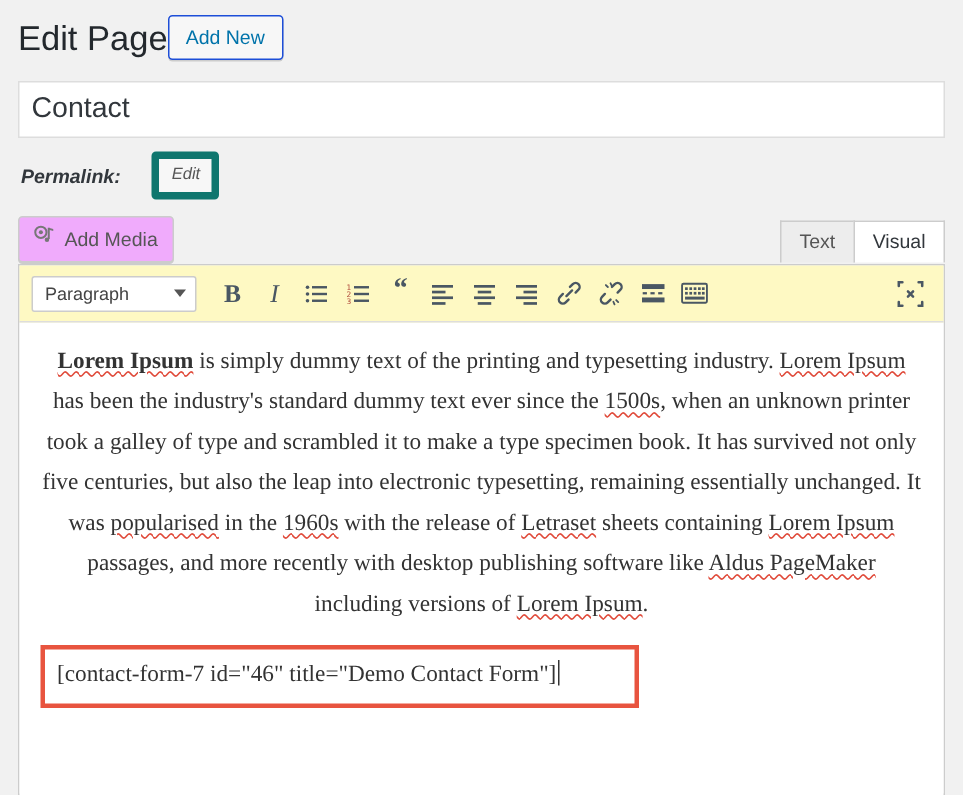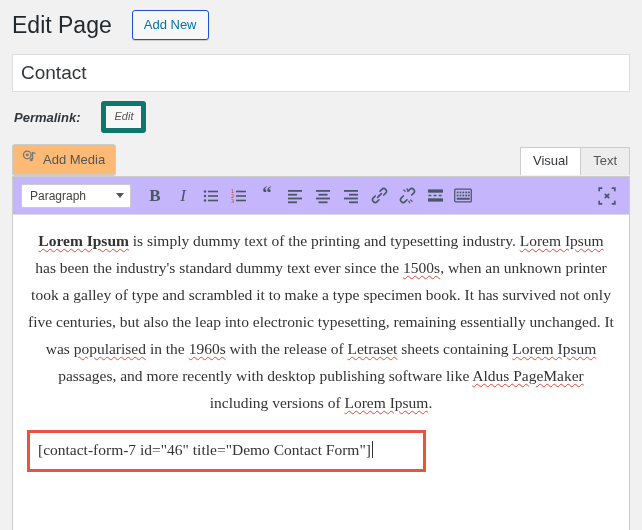--- a/index.html
+++ b/index.html
@@ -16,21 +16,21 @@
     width: 642px; height: 530px;
     background: #f1f1f1;
   }
 
   
   .header-row {
     position: absolute;
     left: 12px; top: 10px;
     display: flex;
     align-items: center;
-    gap: 20px;
+    gap: 0;
   }
   .page-title {
     font-size: 23px;
     font-weight: normal;
     color: #23282d;
     line-height: 29px;
     white-space: nowrap;
   }
   .add-new-btn {
     display: inline-block;
@@ -96,21 +96,21 @@
     position: absolute;
     left: 12px; top: 144px;
     width: 618px; height: 30px;
   }
   .add-media-btn {
     display: inline-flex;
     align-items: center;
     gap: 6px;
     font-size: 13px;
     color: #555;
-    background: #fdba74;
+    background: #f0abfc;
     border: 1px solid #ccc;
     border-radius: 3px;
     padding: 5px 10px 6px 9px;
     cursor: pointer;
     box-shadow: 0 1px 0 #ccc;
   }
   .media-icon { display: block; }
 
   .editor-tabs {
     position: absolute;
@@ -139,21 +139,21 @@
   .editor-wrap {
     position: absolute;
     left: 12px; top: 176px;
     width: 618px;
     height: 354px;
     background: #fff;
     border: 1px solid #ccc;
   }
   .editor-toolbar {
     height: 38px;
-    background: #c4b5fd;
+    background: #fef9c3;
     border-bottom: 1px solid #ddd;
     display: flex;
     align-items: center;
     padding: 0 8px;
     position: relative;
   }
   .para-select {
     width: 110px;
     height: 24px;
     background: #fff;
@@ -266,22 +266,22 @@
           <circle cx="7" cy="6.5" r="1.8" fill="#777"></circle>
           <path d="M14 2.5 L14 12.5" stroke="#777" stroke-width="1.8" fill="none"></path>
           <circle cx="12.4" cy="13" r="2" fill="#777"></circle>
           <path d="M14 2.5 L18 3.6 L18 5.4 L14 4.3 Z" fill="#777"></path>
         </svg>
       </span>
       <span>Add Media</span>
     </span>
 
     <div class="editor-tabs">
+      <span class="ed-tab">Text</span>
       <span class="ed-tab active">Visual</span>
-      <span class="ed-tab">Text</span>
     </div>
   </div>
 
   <div class="editor-wrap">
 
     <div class="editor-toolbar">
 
       <div class="para-select">
         <span>Paragraph</span>
         <span class="caret"></span>

